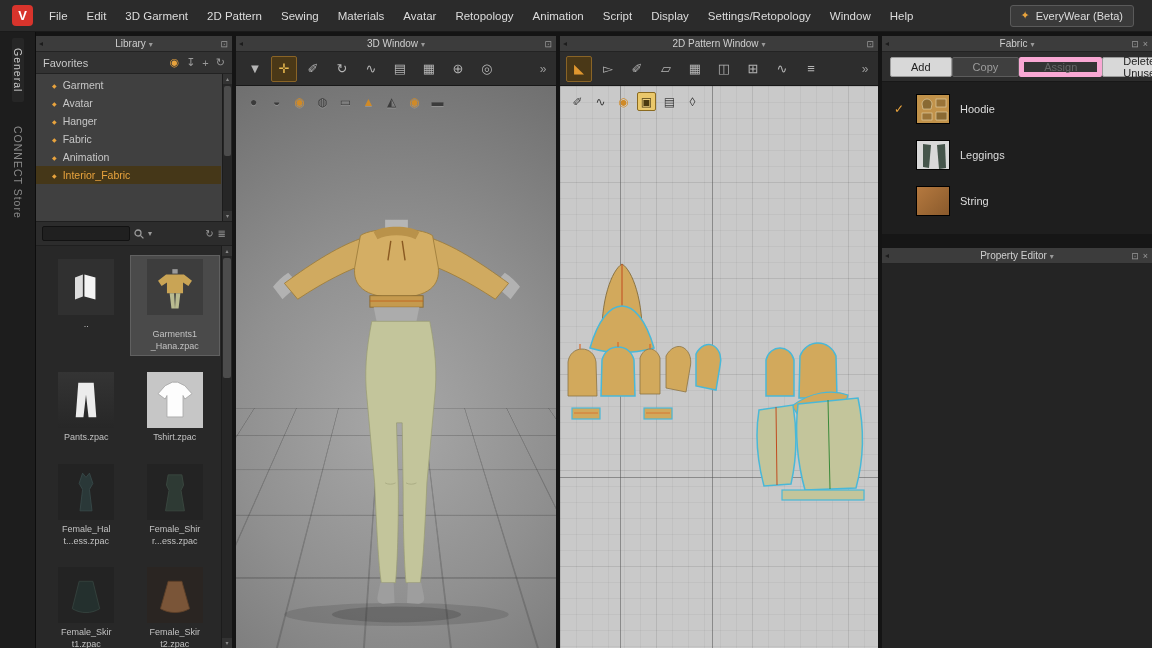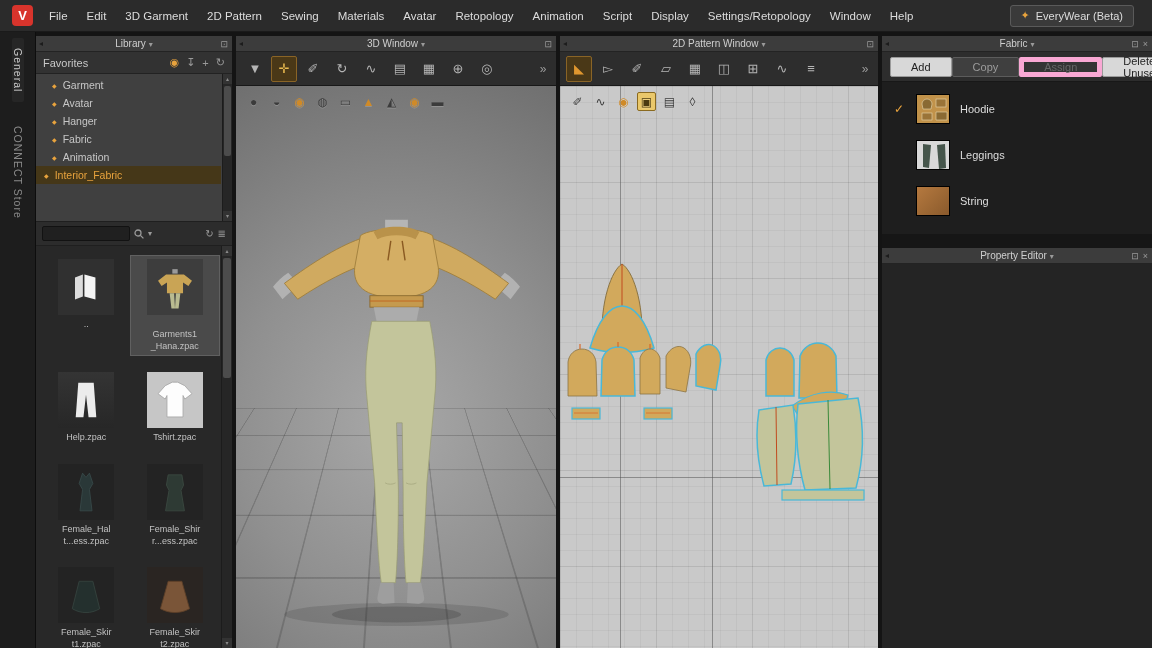--- a/index.html
+++ b/index.html
@@ -38,21 +38,21 @@
   .lib-fav { height:22px; background:#323232; border-bottom:1px solid #222; display:flex;
              align-items:center; padding:0 7px; font-size:11px; color:#c8c8c8; flex:none; }
   .lib-fav .sp { flex:1; }
   .lib-fav .ic { color:#9a9a9a; font-size:11px; margin-left:7px; }
   .lib-fav .ic.orange { color:#e8a33d; }
   .lib-cats { height:148px; background:#404040; border-bottom:1px solid #1f1f1f; position:relative;
               overflow:hidden; padding:2px 11px 0 0; flex:none; }
   .cat { height:18px; display:flex; align-items:center; gap:6px; padding-left:16px;
          font-size:10.5px; color:#c6c6c6; white-space:nowrap; }
   .cat .bullet { color:#e8a33d; font-size:6px; }
-  .cat.selected { background:#453718; color:#e8a33d;padding-left:8px; }
+  .cat.selected { background:#453718; color:#e8a33d; }
   .vscroll { position:absolute; top:0; right:0; bottom:0; width:10px; background:#262626; border-left:1px solid #1c1c1c; }
   .vscroll .sbtn { height:10px; background:#333; color:#8a8a8a; font-size:6px; text-align:center; line-height:10px; }
   .vscroll .sbtn.bottom { position:absolute; bottom:0; left:0; right:0; }
   .vscroll .sthumb { position:absolute; left:1px; right:1px; background:#4c4c4c; border-radius:2px; }
   .lib-search { height:24px; background:#2c2c2c; border-bottom:1px solid #1f1f1f; display:flex;
                 align-items:center; gap:4px; padding:0 6px; flex:none; }
   .search-input { width:88px; height:15px; background:#202020; border:1px solid #121212;
                   border-radius:2px; color:#ccc; font-size:10px; padding:0 3px; }
   .mini-ic { color:#9a9a9a; font-size:10px; }
   .lib-files { flex:1; background:#282828; position:relative; overflow:hidden; }
@@ -222,21 +222,21 @@
         </div>
         <div class="flabel">Garments1
 _Hana.zpac</div>
       </div>
       <div class="fcell">
         <div class="fthumb" style="background:linear-gradient(#343434,#272727);">
           <svg width="48" height="48" viewBox="0 0 56 56">
               <path d="M19,8 h18 l3,40 h-9 l-3,-26 -3,26 h-9 z" fill="#ececec"></path>
             </svg>
         </div>
-        <div class="flabel">Help.zpac</div>
+        <div class="flabel">Pants.zpac</div>
       </div>
       <div class="fcell">
         <div class="fthumb" style="background:#c6c6c6;">
           <svg width="50" height="50" viewBox="0 0 56 56">
               <path d="M17,12 l8,-4 h6 l8,4 8,9 -8,6 -2,-4 v24 h-18 v-24 l-2,4 -8,-6 z" fill="#fdfdfd" stroke="#a8a8a8" stroke-width="1"></path>
             </svg>
         </div>
         <div class="flabel">Tshirt.zpac</div>
       </div>
       <div class="fcell">

